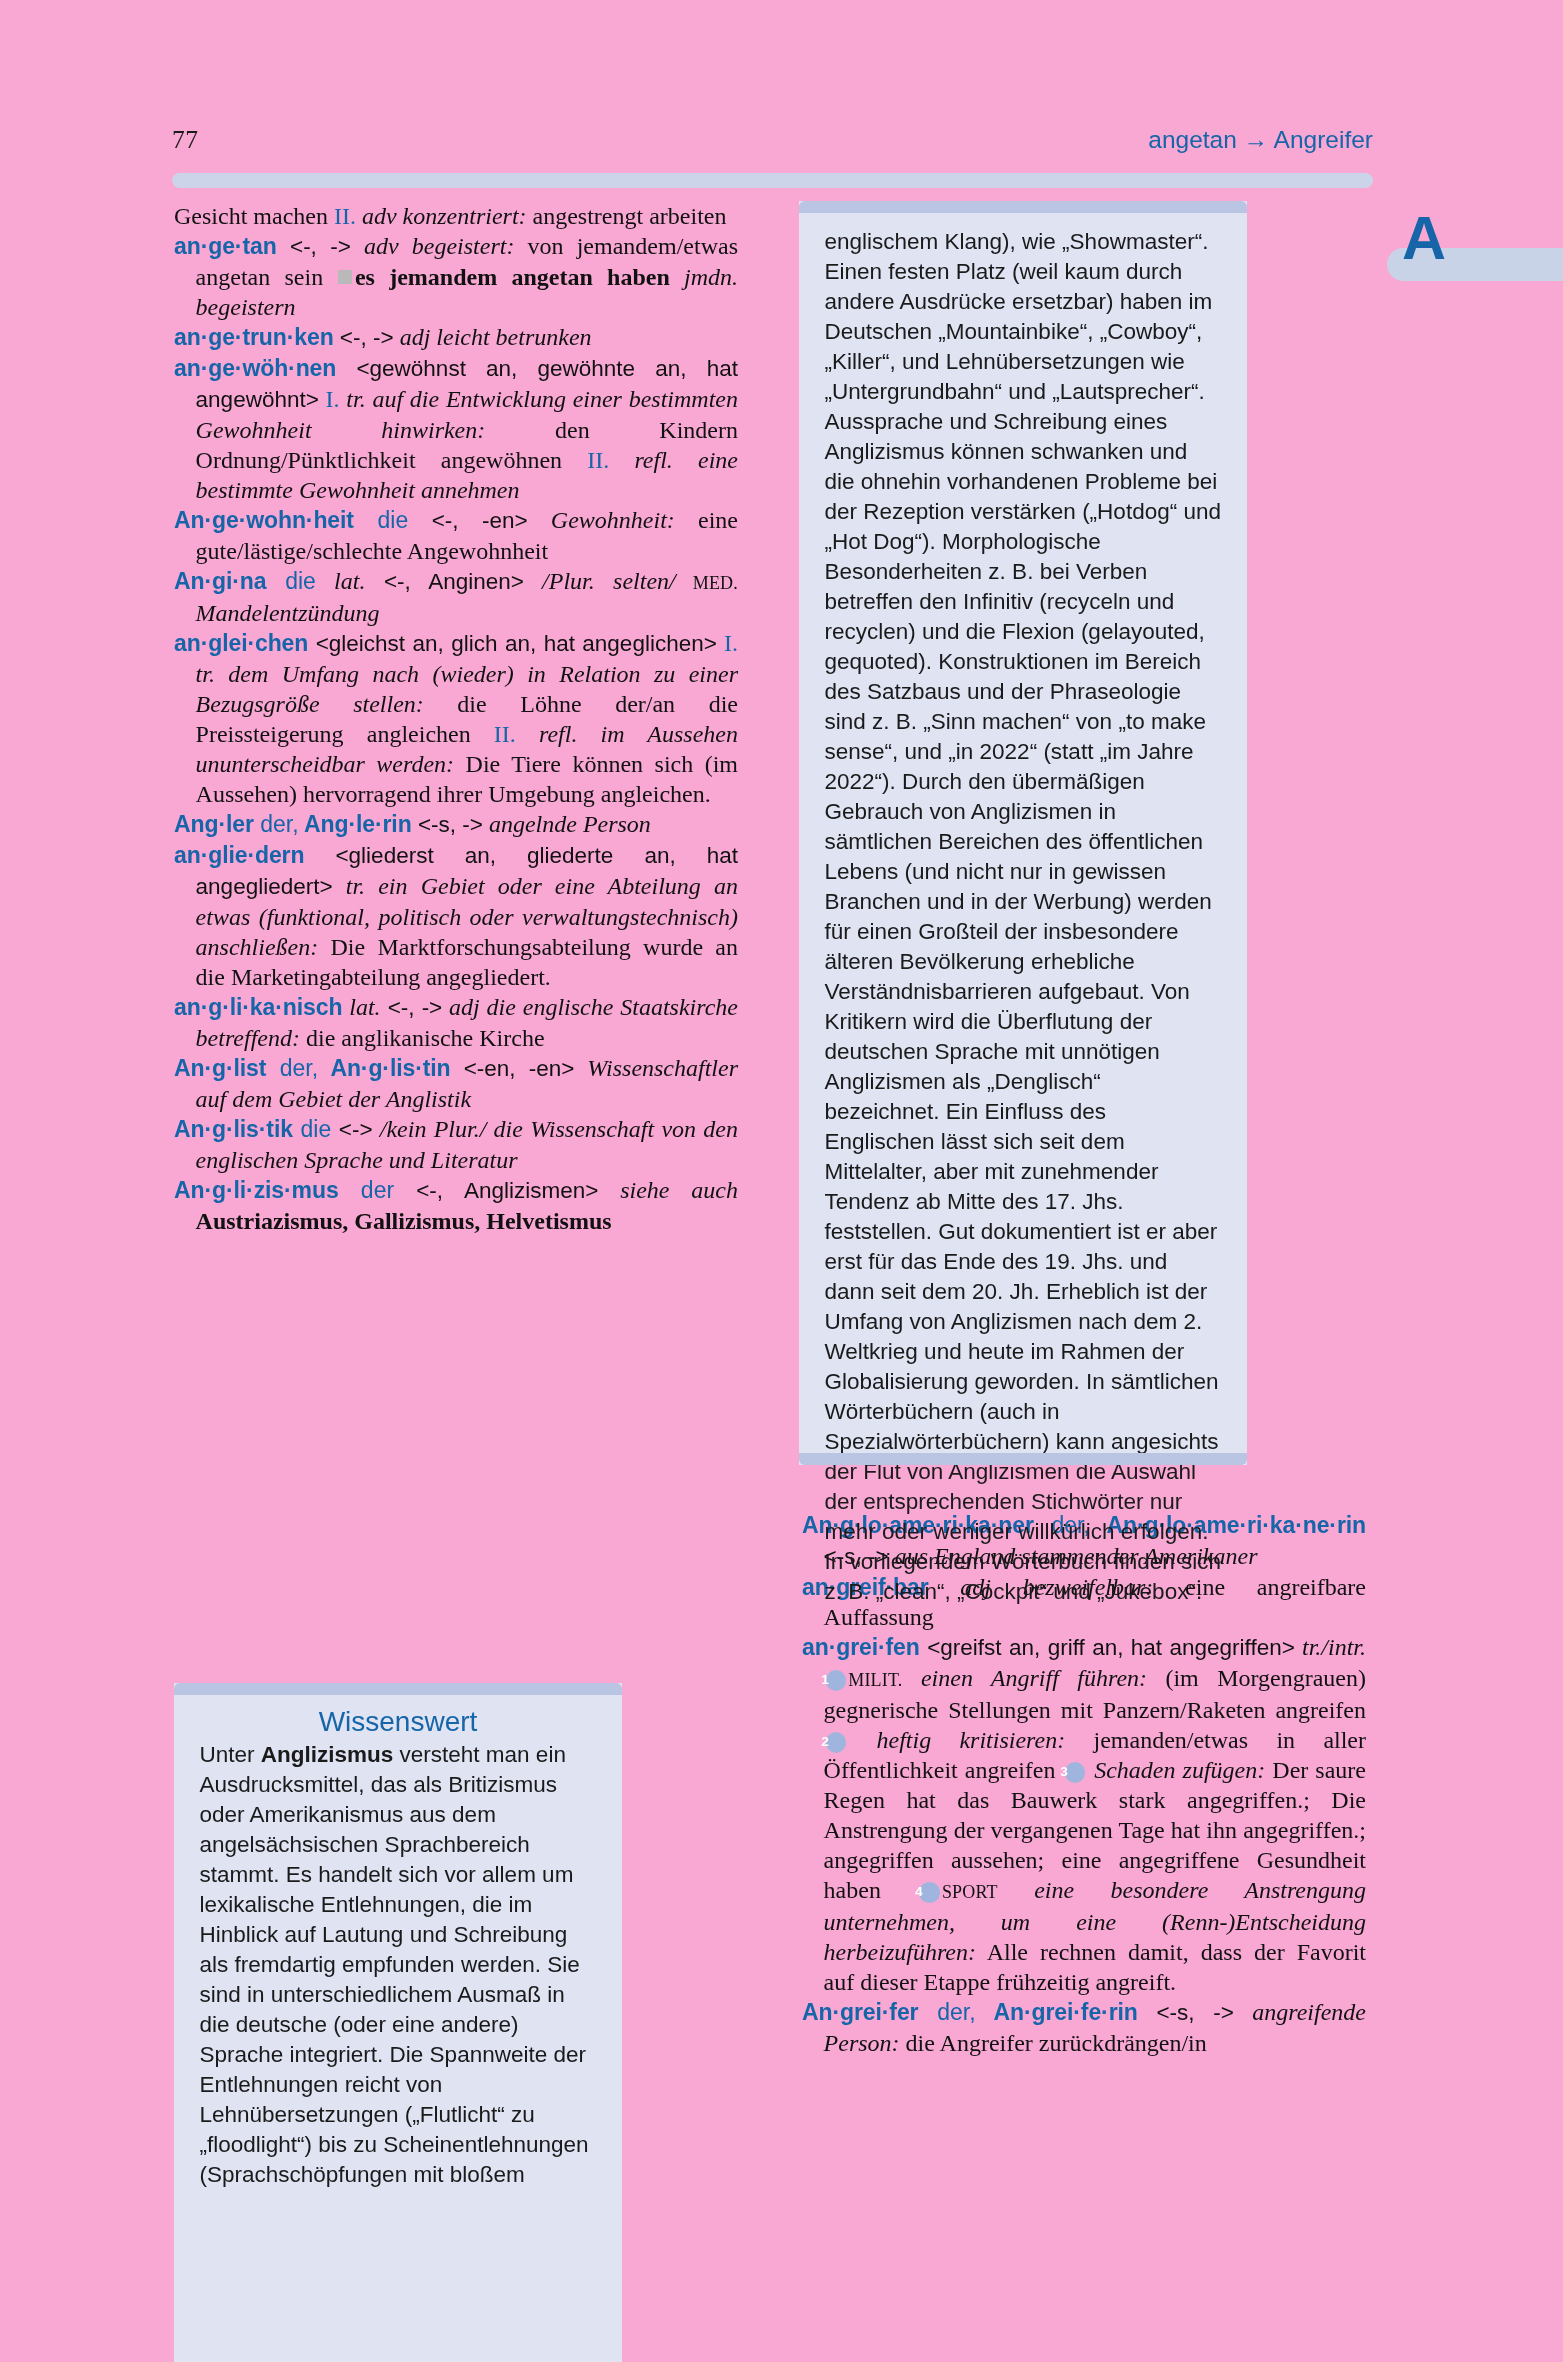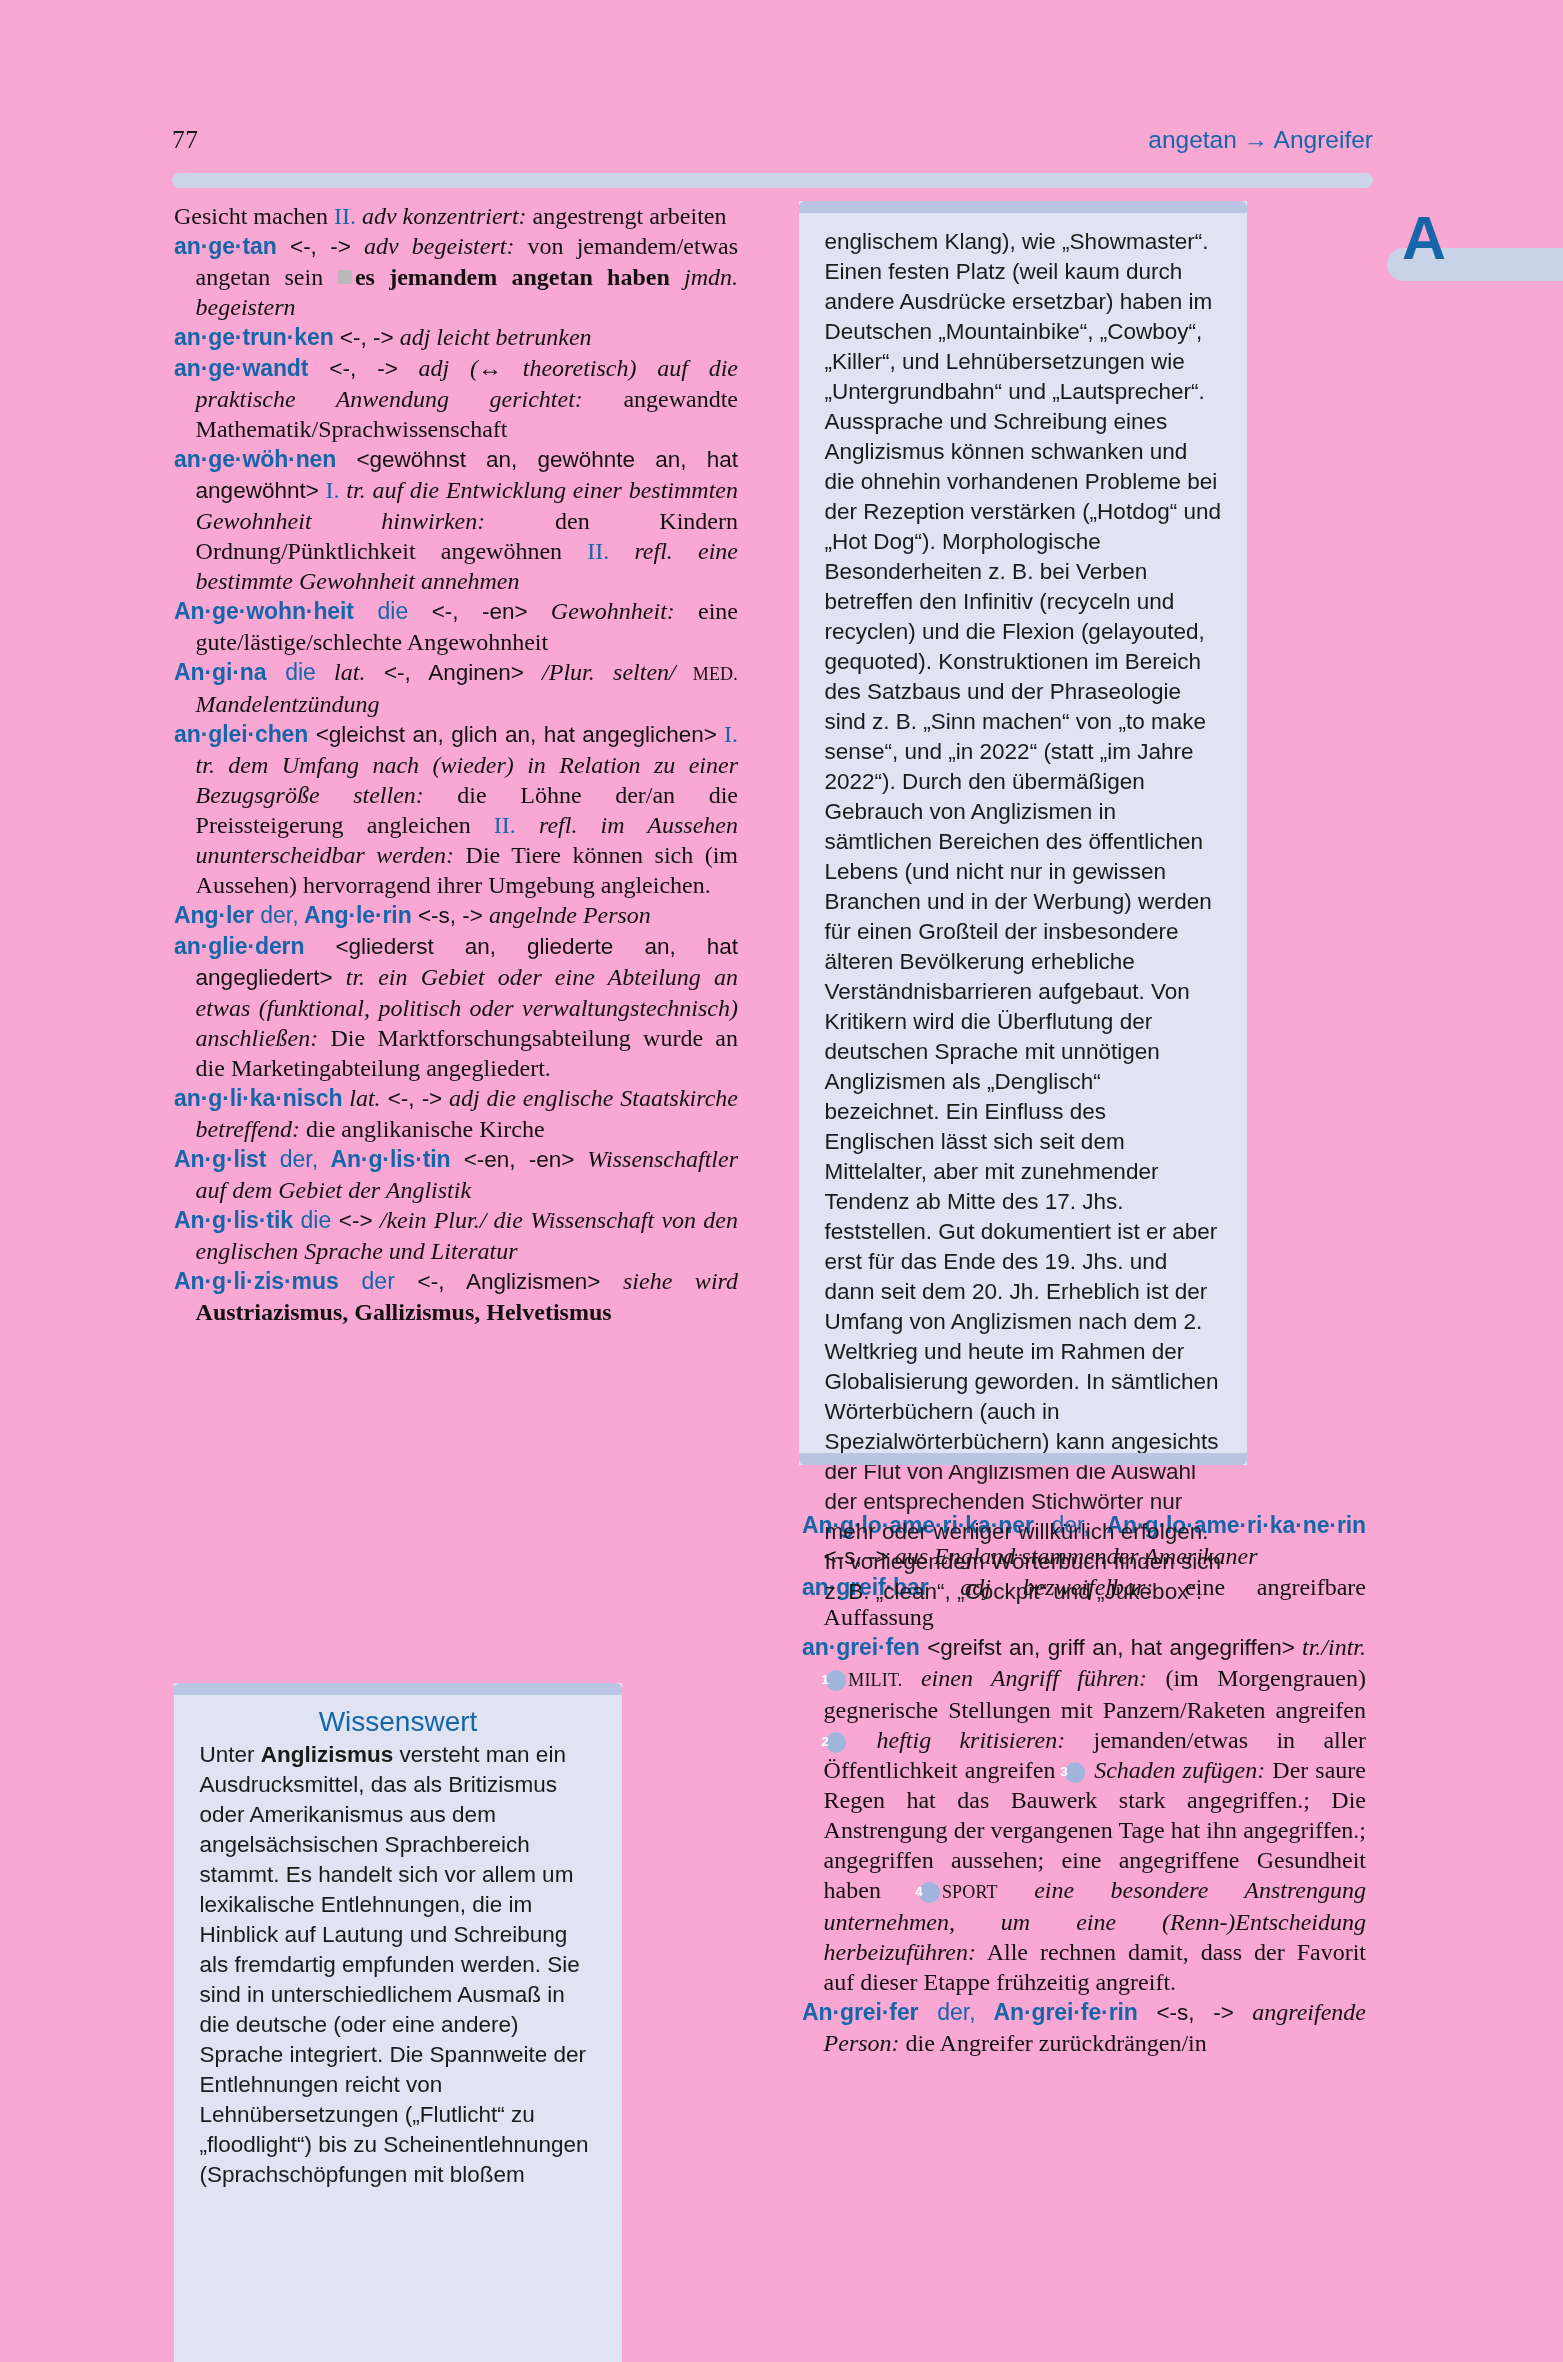--- a/index.html
+++ b/index.html
@@ -214,31 +214,30 @@
   <div class="rule"></div>
 
   <div class="thumb-tab"></div>
   <div class="thumb-letter">A</div>
 
   <div class="col col-left">
     <div class="entries" id="left-entries">
         <p class="entry"><span>Gesicht machen </span><span class="rom bo">II.</span><span class="it"> adv konzentriert:</span><span> angestrengt arbeiten</span></p>
         <p class="entry"><span class="hw">an·ge·tan</span><span class="forms"> &lt;-, -&gt;</span><span class="it"> adv begeistert:</span><span> von jemandem/etwas angetan sein </span><span class="sq"></span><span class="bo">es jemandem angetan haben</span><span class="it"> jmdn. begeistern</span></p>
         <p class="entry"><span class="hw">an·ge·trun·ken</span><span class="forms"> &lt;-, -&gt;</span><span class="it"> adj leicht betrunken</span></p>
-        <p class="entry"><span class="hw">an·ge·wandt</span><span class="forms"> &lt;-, -&gt;</span><span class="it"> adj (↔ theoretisch) auf die praktische Anwendung gerichtet:</span><span> angewandte Mathematik/Sprachwissenschaft</span></p>
         <p class="entry"><span class="hw">an·ge·wöh·nen</span><span class="forms"> &lt;gewöhnst an, gewöhnte an, hat angewöhnt&gt;</span><span class="rom bo"> I.</span><span class="it"> tr. auf die Entwicklung einer bestimmten Gewohnheit hinwirken:</span><span> den Kindern Ordnung/Pünktlichkeit angewöhnen </span><span class="rom bo">II.</span><span class="it"> refl. eine bestimmte Gewohnheit annehmen</span></p>
         <p class="entry"><span class="hw">An·ge·wohn·heit</span><span class="gen"> die</span><span class="forms"> &lt;-, -en&gt;</span><span class="it"> Gewohnheit:</span><span> eine gute/lästige/schlechte Angewohnheit</span></p>
         <p class="entry"><span class="hw">An·gi·na</span><span class="gen"> die</span><span class="it"> lat.</span><span class="forms"> &lt;-, Anginen&gt;</span><span class="it"> /Plur. selten/</span><span class="sc"> MED.</span><span class="it"> Mandelentzündung</span></p>
         <p class="entry"><span class="hw">an·glei·chen</span><span class="forms"> &lt;gleichst an, glich an, hat angeglichen&gt;</span><span class="rom bo"> I.</span><span class="it"> tr. dem Umfang nach (wieder) in Relation zu einer Bezugsgröße stellen:</span><span> die Löhne der/an die Preissteigerung angleichen </span><span class="rom bo">II.</span><span class="it"> refl. im Aussehen ununterscheidbar werden:</span><span> Die Tiere können sich (im Aussehen) hervorragend ihrer Umgebung angleichen.</span></p>
         <p class="entry"><span class="hw">Ang·ler</span><span class="gen"> der,</span><span class="hw"> Ang·le·rin</span><span class="forms"> &lt;-s, -&gt;</span><span class="it"> angelnde Person</span></p>
         <p class="entry"><span class="hw">an·glie·dern</span><span class="forms"> &lt;gliederst an, gliederte an, hat angegliedert&gt;</span><span class="it"> tr. ein Gebiet oder eine Abteilung an etwas (funktional, politisch oder verwaltungstechnisch) anschließen:</span><span> Die Marktforschungsabteilung wurde an die Marketingabteilung angegliedert.</span></p>
         <p class="entry"><span class="hw">an·g·li·ka·nisch</span><span class="it"> lat.</span><span class="forms"> &lt;-, -&gt;</span><span class="it"> adj die englische Staatskirche betreffend:</span><span> die anglikanische Kirche</span></p>
         <p class="entry"><span class="hw">An·g·list</span><span class="gen"> der,</span><span class="hw"> An·g·lis·tin</span><span class="forms"> &lt;-en, -en&gt;</span><span class="it"> Wissenschaftler auf dem Gebiet der Anglistik</span></p>
         <p class="entry"><span class="hw">An·g·lis·tik</span><span class="gen"> die</span><span class="forms"> &lt;-&gt;</span><span class="it"> /kein Plur./ die Wissenschaft von den englischen Sprache und Literatur</span></p>
-        <p class="entry"><span class="hw">An·g·li·zis·mus</span><span class="gen"> der</span><span class="forms"> &lt;-, Anglizismen&gt;</span><span class="it"> siehe wird</span><span class="bo"> Austriazismus, Gallizismus, Helvetismus</span></p>
+        <p class="entry"><span class="hw">An·g·li·zis·mus</span><span class="gen"> der</span><span class="forms"> &lt;-, Anglizismen&gt;</span><span class="it"> siehe auch</span><span class="bo"> Austriazismus, Gallizismus, Helvetismus</span></p>
       </div>
   </div>
 
   <div class="col col-right" id="right-col" style="top: 1510px;">
     <div class="entries" id="right-entries">
         <p class="entry"><span class="hw">An·g·lo·ame·ri·ka·ner</span><span class="gen"> der,</span><span class="hw"> An·g·lo·ame·ri·ka·ne·rin</span><span class="forms"> &lt;-s, -&gt;</span><span class="it"> aus England stammender Amerikaner</span></p>
         <p class="entry"><span class="hw">an·greif·bar</span><span class="it"> adj bezweifelbar:</span><span> eine angreifbare Auffassung</span></p>
         <p class="entry"><span class="hw">an·grei·fen</span><span class="forms"> &lt;greifst an, griff an, hat angegriffen&gt;</span><span class="it"> tr./intr.</span><span class="num">1</span><span class="sc">MILIT.</span><span class="it"> einen Angriff führen:</span><span> (im Morgengrauen) gegnerische Stellungen mit Panzern/Raketen angreifen </span><span class="num">2</span><span class="it"> heftig kritisieren:</span><span> jemanden/etwas in aller Öffentlichkeit angreifen </span><span class="num">3</span><span class="it"> Schaden zufügen:</span><span> Der saure Regen hat das Bauwerk stark angegriffen.; Die Anstrengung der vergangenen Tage hat ihn angegriffen.; angegriffen aussehen; eine angegriffene Gesundheit haben </span><span class="num">4</span><span class="sc">SPORT</span><span class="it"> eine besondere Anstrengung unternehmen, um eine (Renn-)Entscheidung herbeizuführen:</span><span> Alle rechnen damit, dass der Favorit auf dieser Etappe frühzeitig angreift.</span></p>
         <p class="entry"><span class="hw">An·grei·fer</span><span class="gen"> der,</span><span class="hw"> An·grei·fe·rin</span><span class="forms"> &lt;-s, -&gt;</span><span class="it"> angreifende Person:</span><span> die Angreifer zurückdrängen/in</span></p>
       </div>

